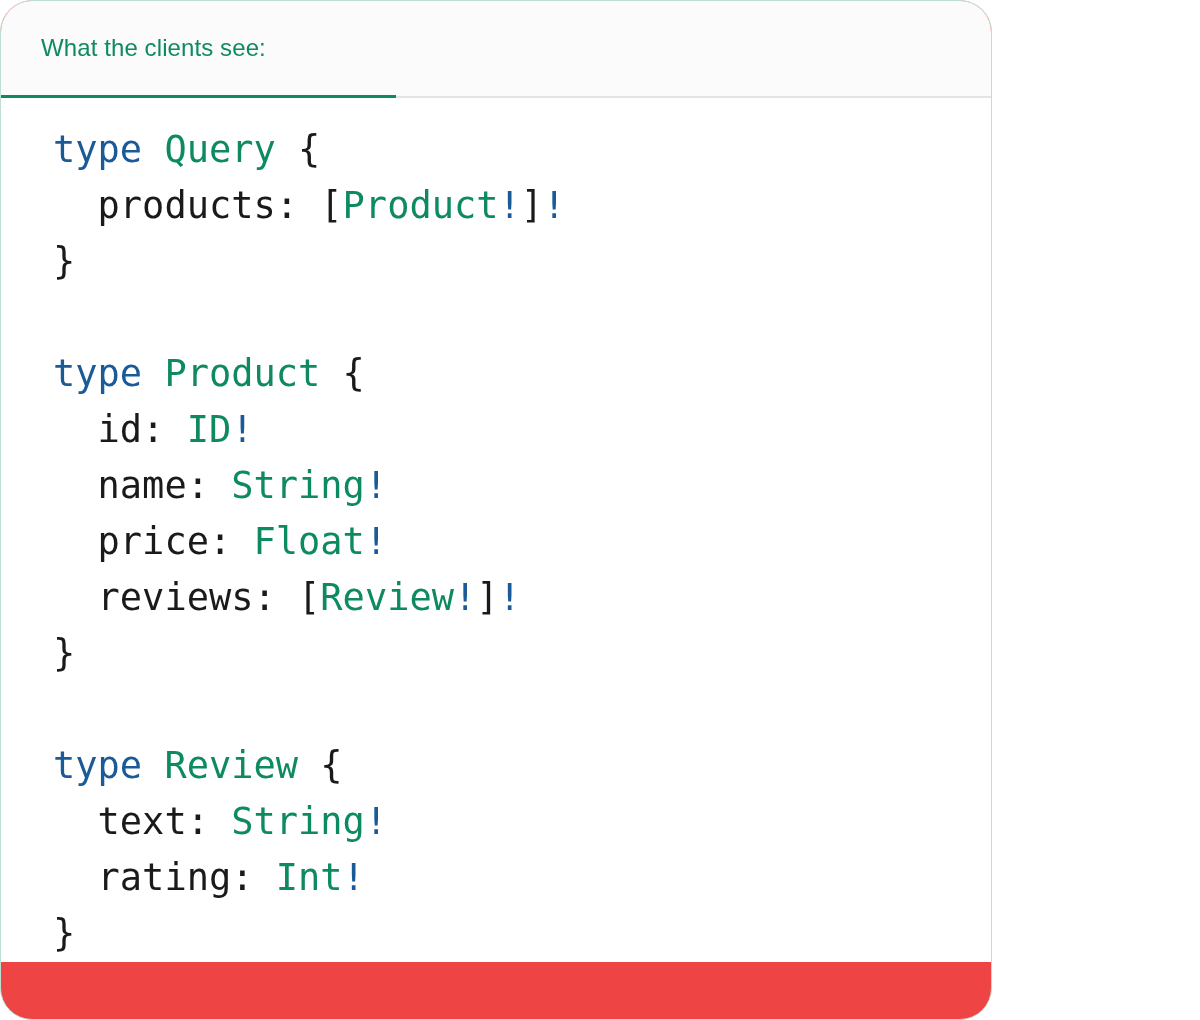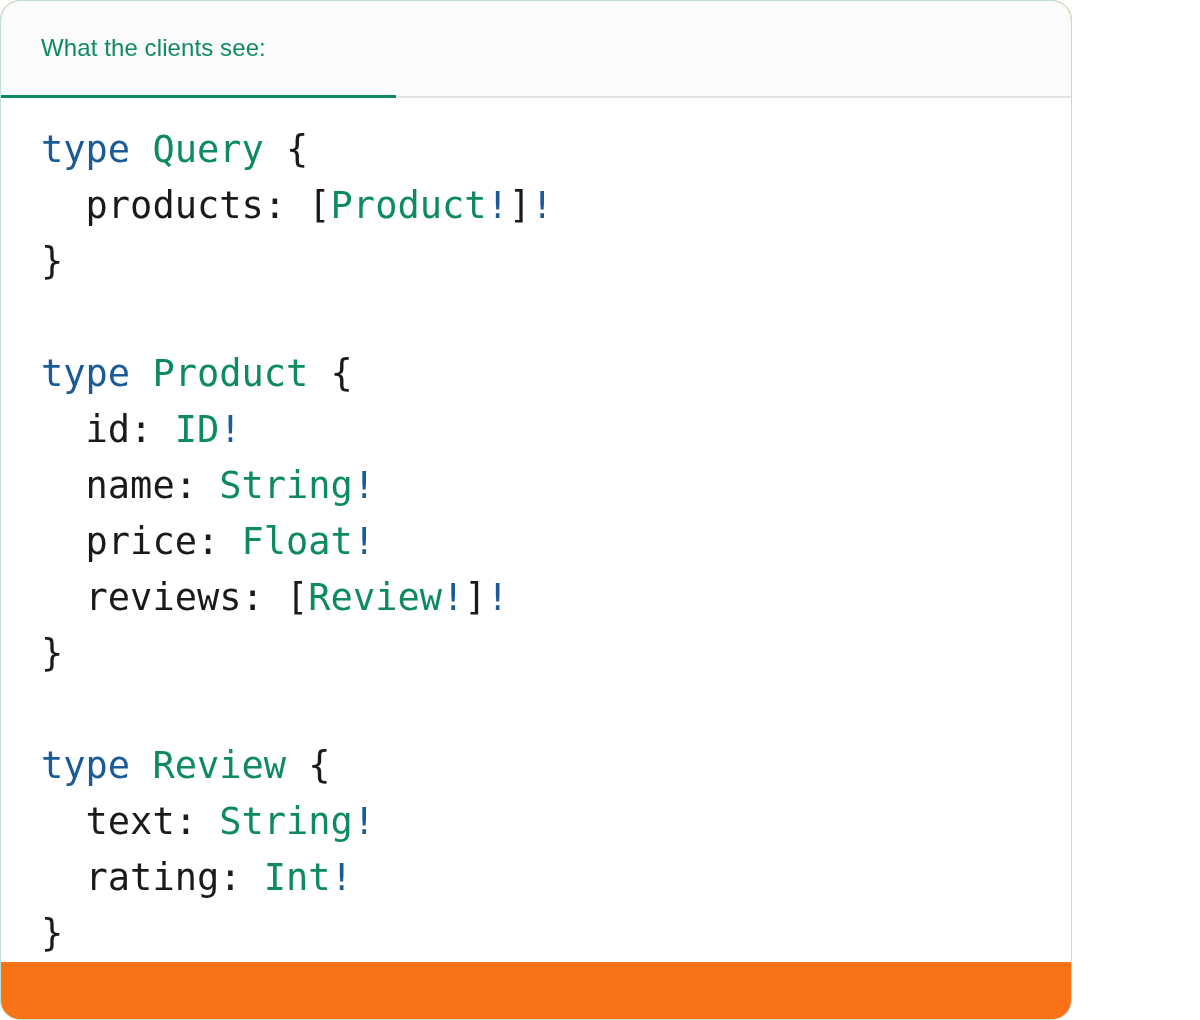--- a/index.html
+++ b/index.html
@@ -10,25 +10,25 @@
     width: 1200px;
     height: 1020px;
     background: #ffffff;
     font-family: "Liberation Sans", sans-serif;
     overflow: hidden;
   }
 
   .card {
     position: relative;
     box-sizing: border-box;
-    width: 1072px;
+    width: 992px;
     height: 1020px;
-    background: #f97316;
+    background: #ef4444;
     border: 1px solid #bfdfd0;
-    border-radius: 20px;
+    border-radius: 32px;
     overflow: hidden;
   }
 
   
   .tabbar {
     position: relative;
     height: 97px;
     background: #fbfbfb;
     border-bottom: 2px solid #e4e4e4;
     box-sizing: border-box;
@@ -49,21 +49,21 @@
     font-size: 24px;
     font-weight: 400;
     color: #0e8a63;
     letter-spacing: .1px;
     white-space: nowrap;
   }
 
   
   .code-area {
     background: #ffffff;
-    padding: 24px 0 0 40px;
+    padding: 24px 0 0 52px;
     box-sizing: border-box;
   }
   .code {
     font-family: "DejaVu Sans Mono", monospace;
     font-size: 37px;
     line-height: 56px;
     white-space: pre;
     margin: 0;
     color: #1a1a1a;
     letter-spacing: 0;

